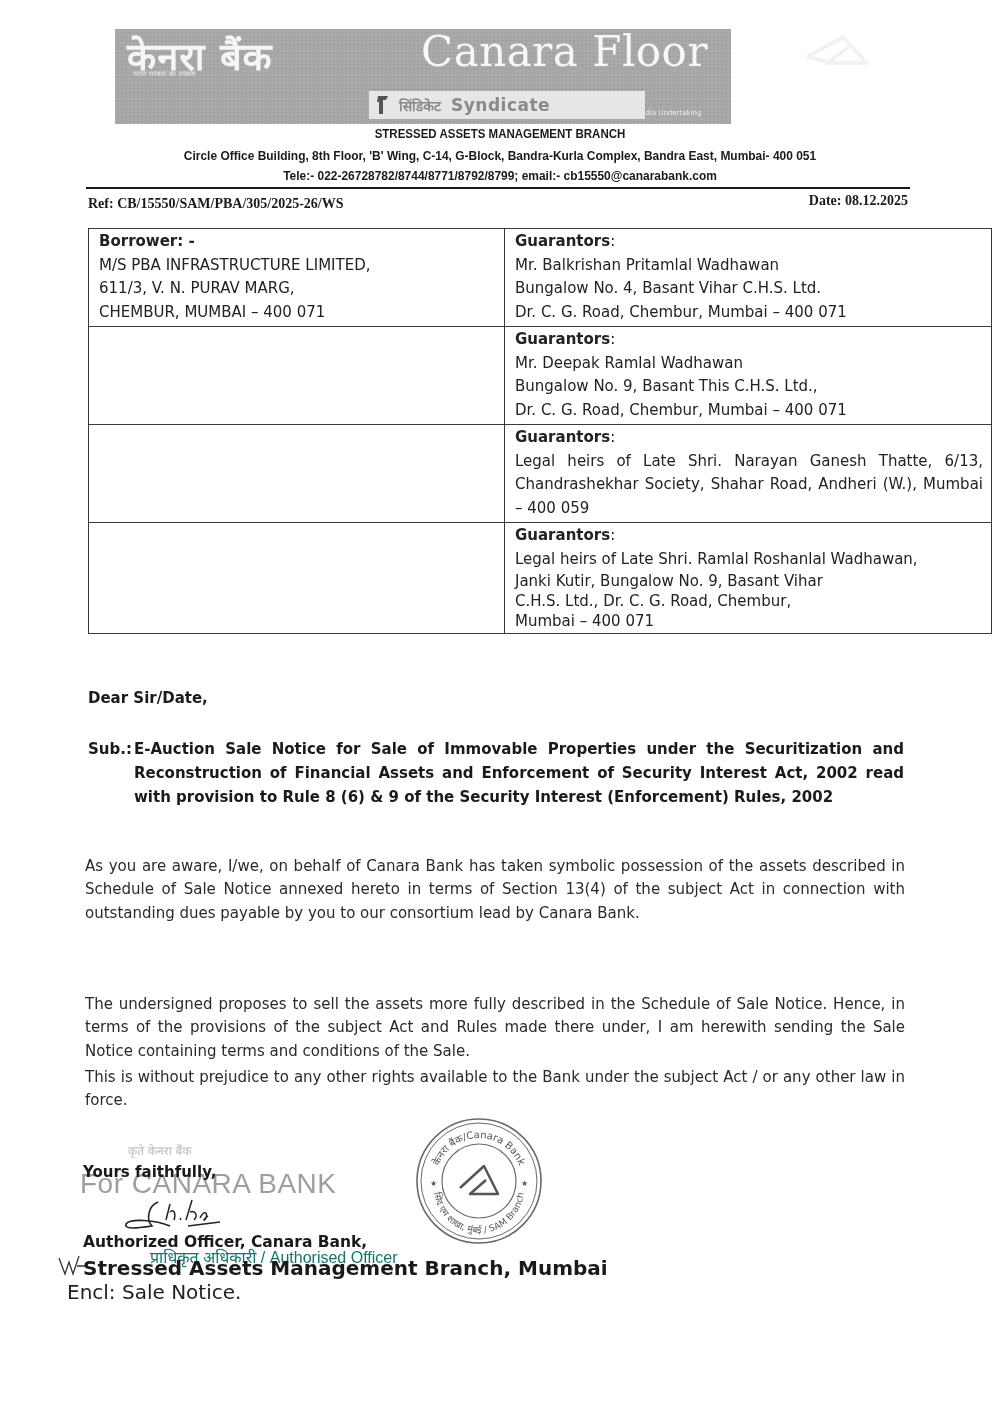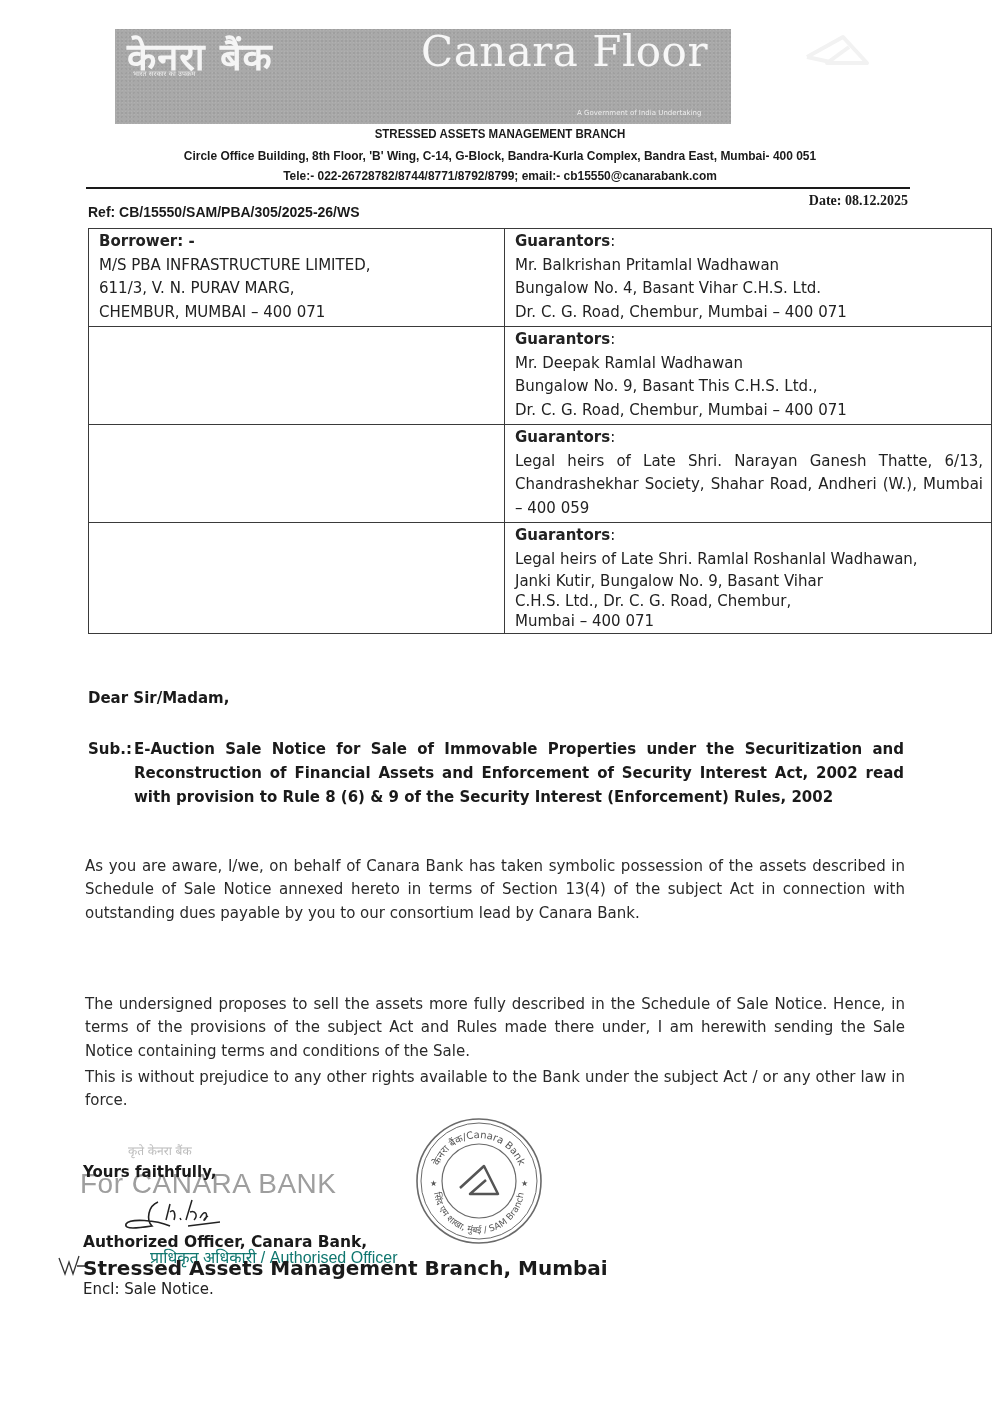--- a/index.html
+++ b/index.html
@@ -18,21 +18,21 @@
   .logo-mark { left: 690px; top: 4px; width: 70px; height: 36px; }
   .synd-box { left: 254px; top: 62px; width: 276px; height: 28px; background: #e6e6e6; display: flex; align-items: center; }
   .synd-icon { width: 16px; height: 22px; margin-left: 6px; }
   .synd-hindi { margin-left: 8px; font-family: "DejaVu Sans", sans-serif; font-size: 14px; color: #8a8a8a; font-weight: bold; }
   .synd-eng { margin-left: 10px; font-family: "DejaVu Sans", sans-serif; font-size: 17px; color: #8a8a8a; font-weight: bold; letter-spacing: 0.5px; }
 
   .lh-branch { left: 0; width: 1000px; top: 127px; text-align: center; font-family: "Liberation Sans", sans-serif; font-size: 12.5px; font-weight: bold; color: #1a1a1a; transform: scaleX(0.92); }
   .lh-address { left: 0; width: 1000px; top: 148px; text-align: center; font-family: "Liberation Sans", sans-serif; font-size: 13px; font-weight: bold; color: #1a1a1a; transform: scaleX(0.92); }
   .lh-contact { left: 0; width: 1000px; top: 168px; text-align: center; font-family: "Liberation Sans", sans-serif; font-size: 13px; font-weight: bold; color: #1a1a1a; transform: scaleX(0.92); }
   .rule-thick { left: 86px; top: 187px; width: 824px; height: 2px; background: #1a1a1a; }
-  .ref { left: 88px; top: 204px; font-family: Liberation Sans, sans-serif; font-size: 14px; font-weight: bold; }
+  .ref { left: 88px; top: 196px; font-family: Liberation Serif, serif; font-size: 14px; font-weight: bold; }
   .date { right: 92px; top: 193px; font-family: "Liberation Serif", serif; font-size: 14px; font-weight: bold; }
 
   
   .parties { left: 88px; top: 228px; width: 904px; border-collapse: collapse; font-family: "DejaVu Sans", sans-serif; font-size: 15px; color: #222; }
   .parties td { border: 1.4px solid #3a3a3a; vertical-align: top; padding: 1px 8px 2px 10px; line-height: 23.5px; }
   .parties td.left { width: 397px; }
   .parties td.right { padding-left: 10px; padding-right: 8px; }
   .cell-label { font-weight: bold; }
   .justify { text-align: justify; text-align-last: left; }
   .tight { line-height: 20px; display: block; }
@@ -49,35 +49,42 @@
 
   
   .hindi-stamp-text { left: 128px; top: 1142px; font-family: "DejaVu Sans", sans-serif; font-size: 12px; color: #bbbbbb; }
   .yours { left: 83px; top: 1163px; font-family: "DejaVu Sans", sans-serif; font-size: 15px; font-weight: bold; color: #1a1a1a; }
   .for-canara { left: 80px; top: 1168px; font-family: "Liberation Sans", sans-serif; font-size: 28px; color: #9e9e9e; letter-spacing: 0.5px; }
   .signature { left: 118px; top: 1190px; width: 120px; height: 45px; }
   .auth-officer { left: 83px; top: 1233px; font-family: "DejaVu Sans", sans-serif; font-size: 15.5px; font-weight: bold; }
   .auth-stamp { left: 150px; top: 1246px; font-family: "Liberation Sans", sans-serif; font-size: 16px; color: #0f766e; }
   .sam-branch { left: 83px; top: 1256px; font-family: "DejaVu Sans", sans-serif; font-size: 20px; font-weight: bold; }
   .initial-mark { left: 57px; top: 1252px; width: 30px; height: 26px; }
-  .encl { left: 83px; top: 1280px; font-family: "DejaVu Sans", sans-serif; font-size: 15px; color: #222; }
+  .encl { left: 67px; top: 1280px; font-family: "DejaVu Sans", sans-serif; font-size: 20px; color: #222; }
   .seal { left: 414px; top: 1116px; width: 130px; height: 130px; }
 </style>
 </head>
 <body>
 
 <div class="abs banner">
   <div class="abs hindi-name">केनरा बैंक</div>
   <div class="abs hindi-sub">भारत सरकार का उपक्रम</div>
   <div class="abs eng-name">Canara Floor</div>
   <div class="abs gov-tag">A Government of India Undertaking</div>
   <svg class="abs logo-mark" viewBox="0 0 70 36">
     <path d="M2 24 L38 4 L62 30 L22 30 L44 14" fill="none" stroke="#f2f2f2" stroke-width="4" stroke-linejoin="round"></path>
     <path d="M2 24 L30 30" fill="none" stroke="#f2f2f2" stroke-width="4"></path>
   </svg>
+  <div class="abs synd-box">
+    <svg class="synd-icon" viewBox="0 0 16 22">
+      <path d="M3 2 L13 2 L11 6 L8 6 L8 20 L4 20 L4 8 L2 8 Z" fill="#555"></path>
+    </svg>
+    <span class="synd-hindi">सिंडिकेट</span>
+    <span class="synd-eng">Syndicate</span>
+  </div>
 </div>
 
 <div class="abs lh-branch">STRESSED ASSETS MANAGEMENT BRANCH</div>
 <div class="abs lh-address">Circle Office Building, 8th Floor, 'B' Wing, C-14, G-Block, Bandra-Kurla Complex, Bandra East, Mumbai- 400 051</div>
 <div class="abs lh-contact">Tele:- 022-26728782/8744/8771/8792/8799; email:- cb15550@canarabank.com</div>
 <div class="abs rule-thick"></div>
 <div class="abs ref">Ref: CB/15550/SAM/PBA/305/2025-26/WS</div>
 <div class="abs date">Date: 08.12.2025</div>
 
 <table class="abs parties">
@@ -118,21 +125,21 @@
       <div><span class="cell-label">Guarantors</span>:</div>
       <div class="justify">Legal heirs of Late Shri. Ramlal Roshanlal Wadhawan,</div>
       <span class="tight">Janki Kutir, Bungalow No. 9, Basant Vihar</span>
       <span class="tight">C.H.S. Ltd., Dr. C. G. Road, Chembur,</span>
       <span class="tight">Mumbai – 400 071</span>
     </td>
   </tr>
 </tbody>
   </table>
 
-<div class="abs salutation">Dear Sir/Madam,</div>
+<div class="abs salutation">Dear Sir/Date,</div>
 <div class="abs subject">
   <span class="sub-label">Sub.:</span>
   <span class="sub-text">E-Auction Sale Notice for Sale of Immovable Properties under the Securitization and Reconstruction of Financial Assets and Enforcement of Security Interest Act, 2002 read with provision to Rule 8 (6) &amp; 9 of the Security Interest (Enforcement) Rules, 2002</span>
 </div>
 <div class="abs para p1">As you are aware, I/we, on behalf of Canara Bank has taken symbolic possession of the assets described in Schedule of Sale Notice annexed hereto in terms of Section 13(4) of the subject Act in connection with outstanding dues payable by you to our consortium lead by Canara Bank.</div>
 <div class="abs para p2">The undersigned proposes to sell the assets more fully described in the Schedule of Sale Notice.  Hence, in terms of the provisions of the subject Act and Rules made there under, I am herewith sending the Sale Notice containing terms and conditions of the Sale.</div>
 <div class="abs para p3">This is without prejudice to any other rights available to the Bank under the subject Act / or any other law in force.</div>
 
 <div class="abs hindi-stamp-text">कृते केनरा बैंक</div>
 <div class="abs for-canara">For CANARA BANK</div>

